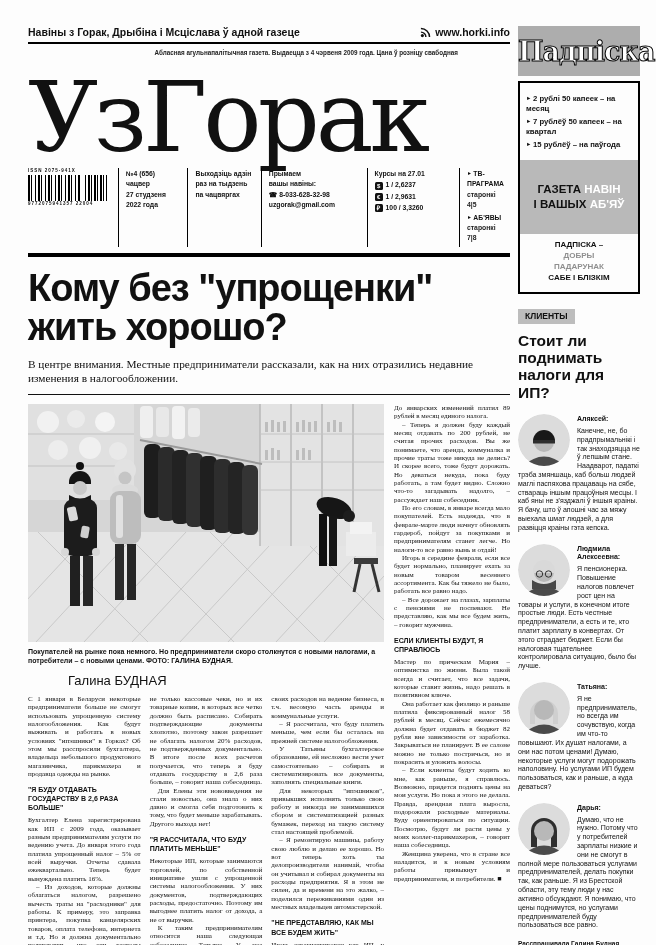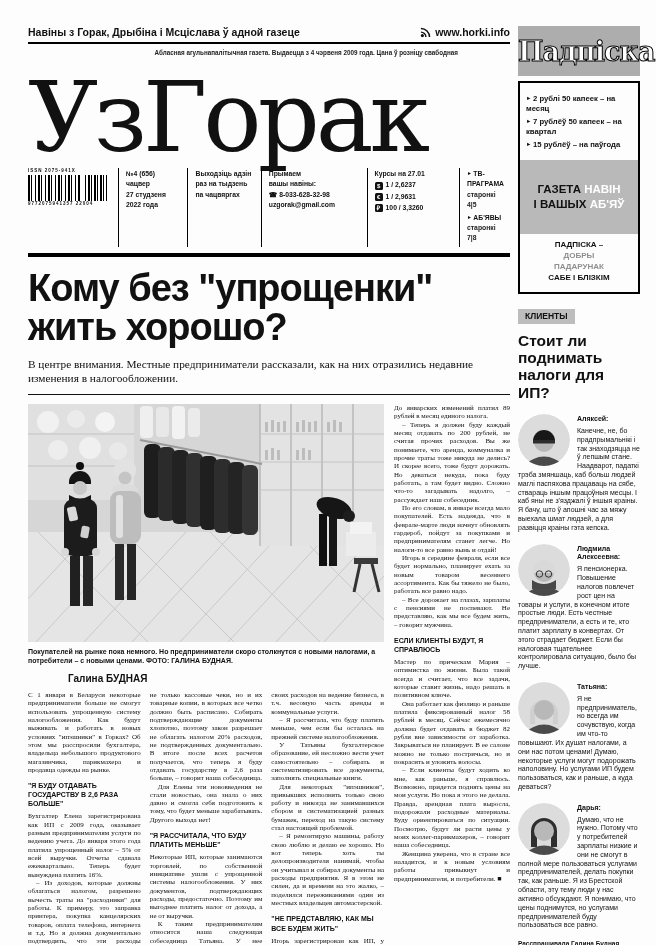--- a/index.html
+++ b/index.html
@@ -41,21 +41,21 @@
   
   .headline{font-size:38px;line-height:1.03;letter-spacing:-1px;font-weight:bold;margin:12px 0 10px;}
   .lead{font-family:"Liberation Serif",serif;font-size:11.3px;line-height:1.25;margin:0;padding-bottom:9px;border-bottom:1.5px solid #111;}
   .lead b{font-weight:normal;}
 
   
   .article{display:flex;gap:10px;margin-top:9px;}
   .photo-zone{width:356px;flex:none;}
   .photo-zone svg{display:block;}
   .caption{font-size:7px;font-weight:bold;line-height:1.35;margin:5px 0 7px;}
-  .byline{font-size:10px;font-weight:bold;margin:3px 0 7px;padding-left:40px;}
+  .byline{font-size:13px;font-weight:normal;margin:3px 0 7px;padding-left:40px;}
   .under-cols{display:grid;grid-template-columns:repeat(3,1fr);gap:9px;}
   .col4{flex:1;min-width:0;}
   .body-p{font-family:"Liberation Serif",serif;font-size:7px;line-height:1.19;text-align:justify;margin:0;}
   .body-p.ind{text-indent:8px;}
   .subhead{font-size:7px;font-weight:bold;line-height:1.3;margin:7px 0 4px;}
 
   
   .sub-title{font-family:"DejaVu Serif",serif;font-weight:bold;font-size:27px;background:#adadad;color:#fff;-webkit-text-stroke:1px #000;text-align:center;padding:10px 0 9px;letter-spacing:-1px;}
   .sub-frame{border:2.5px solid #000;margin-top:5px;}
   .sub-offers{padding:8px 6px 7px;}

